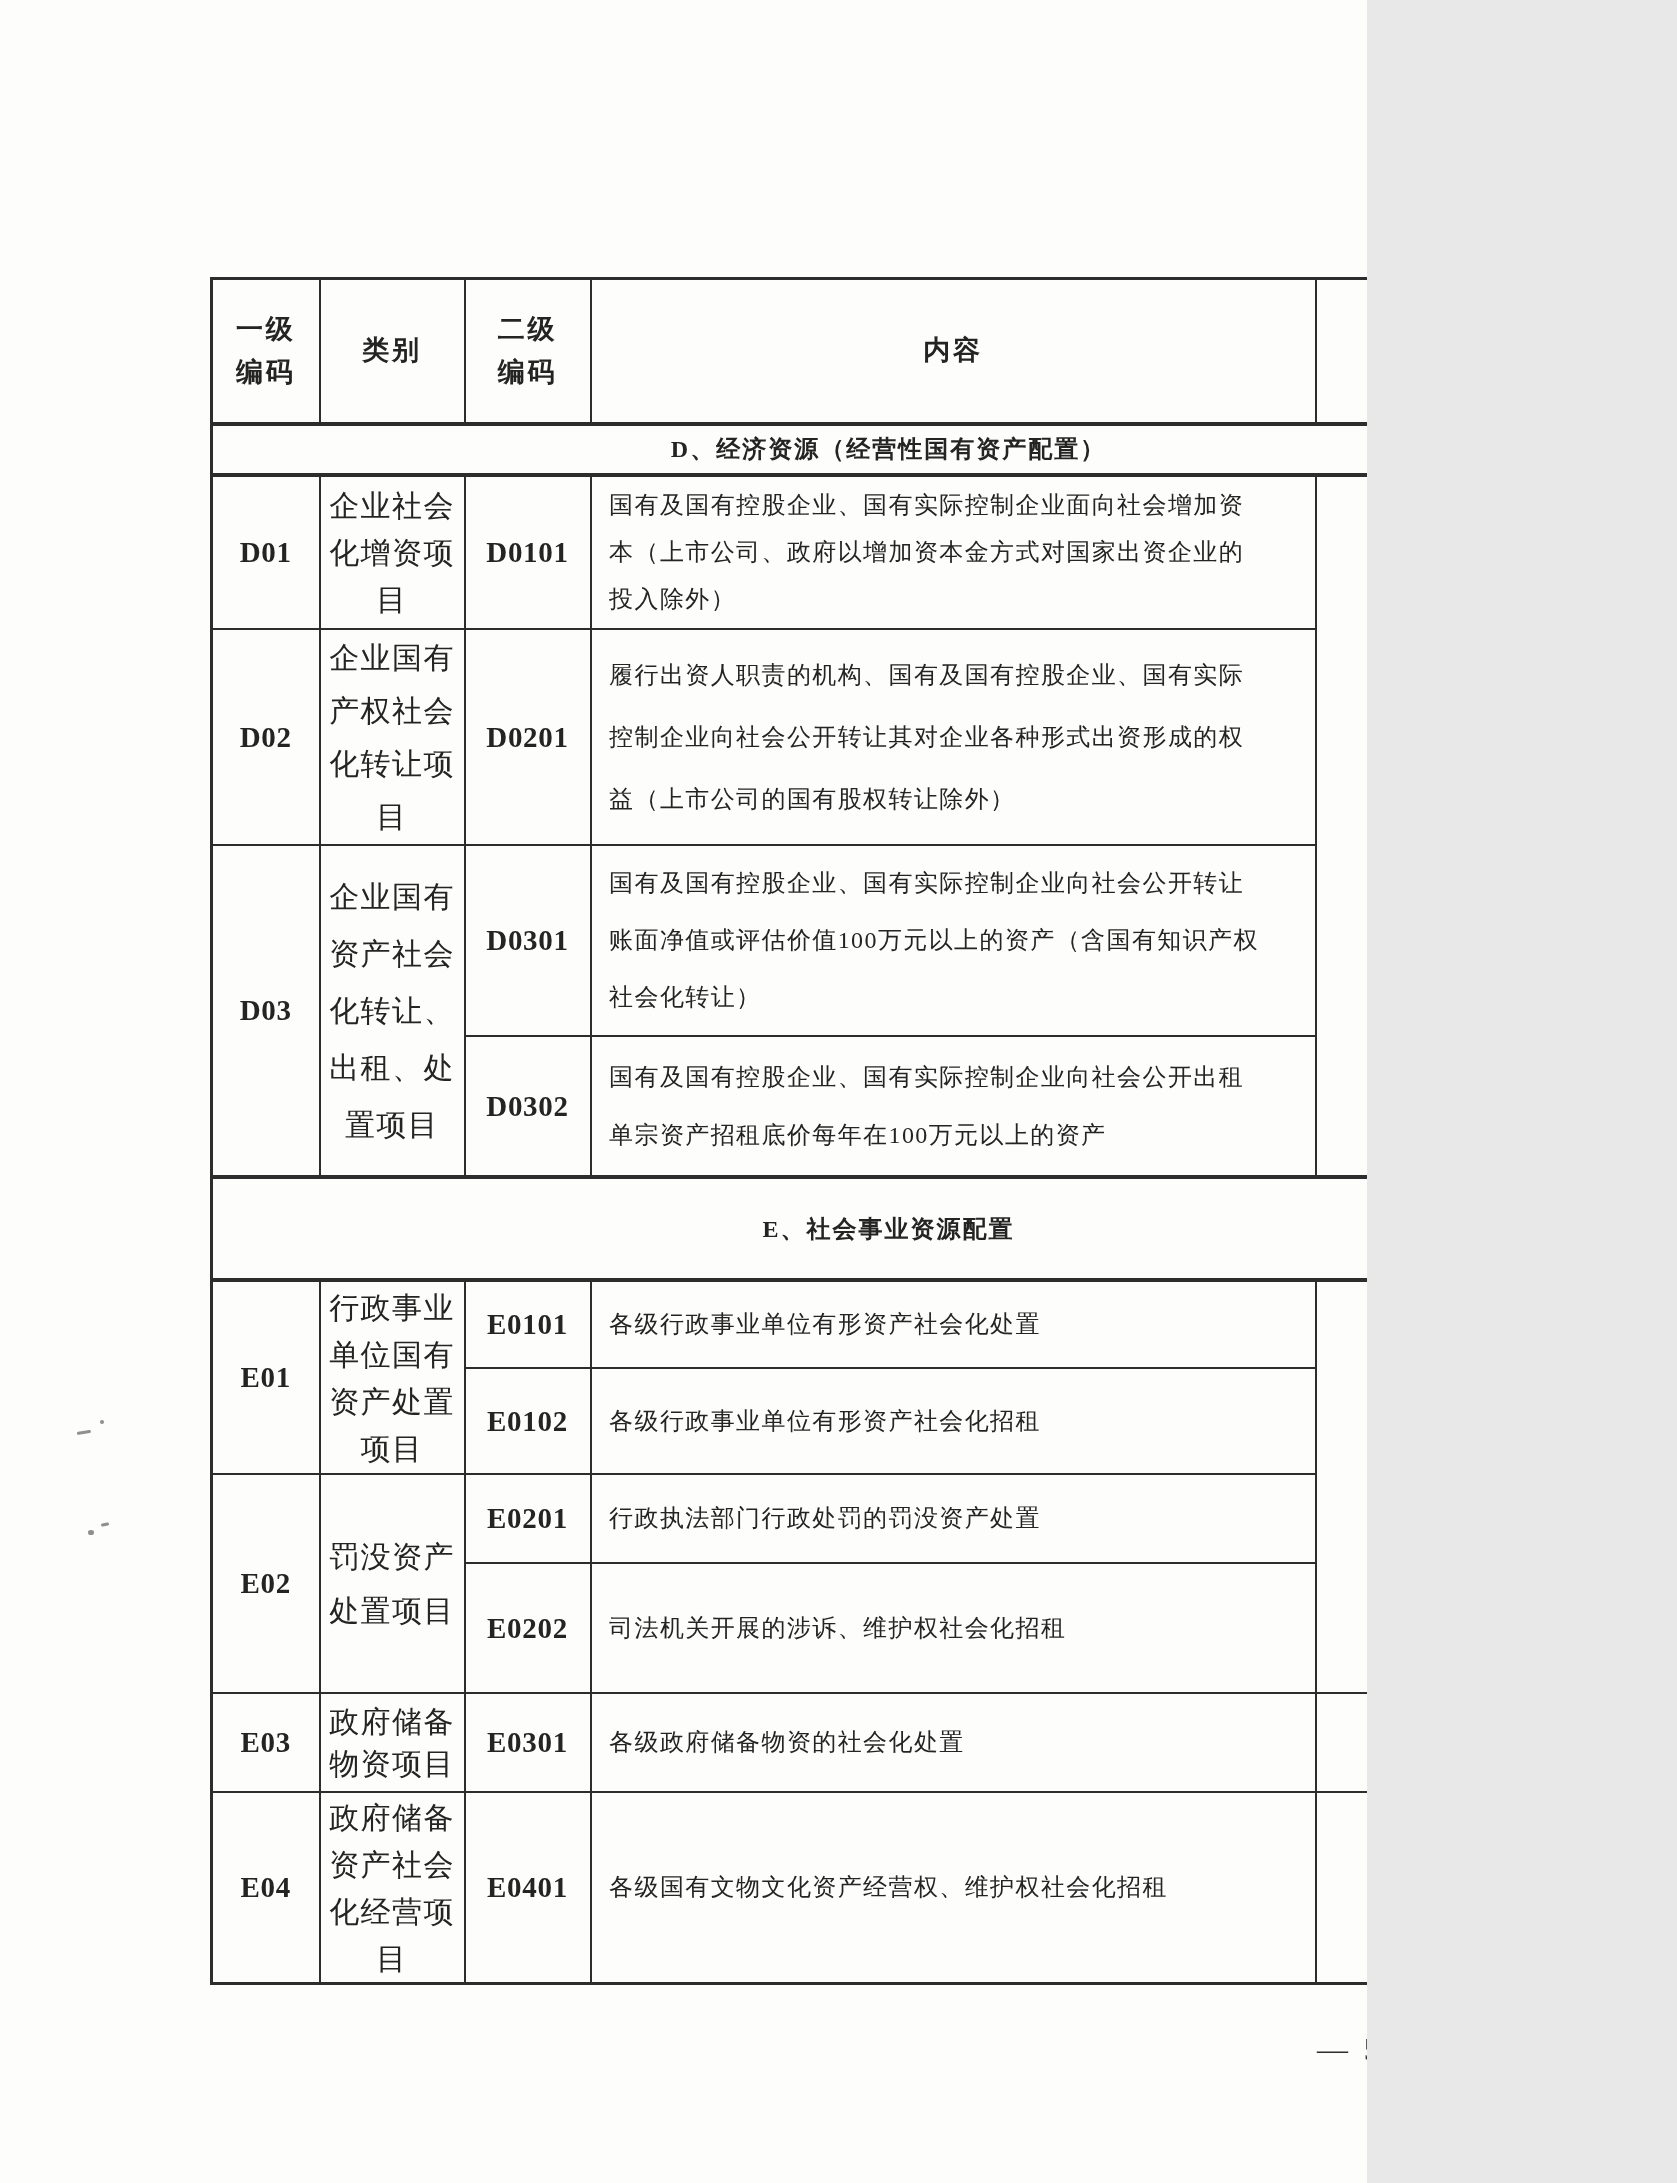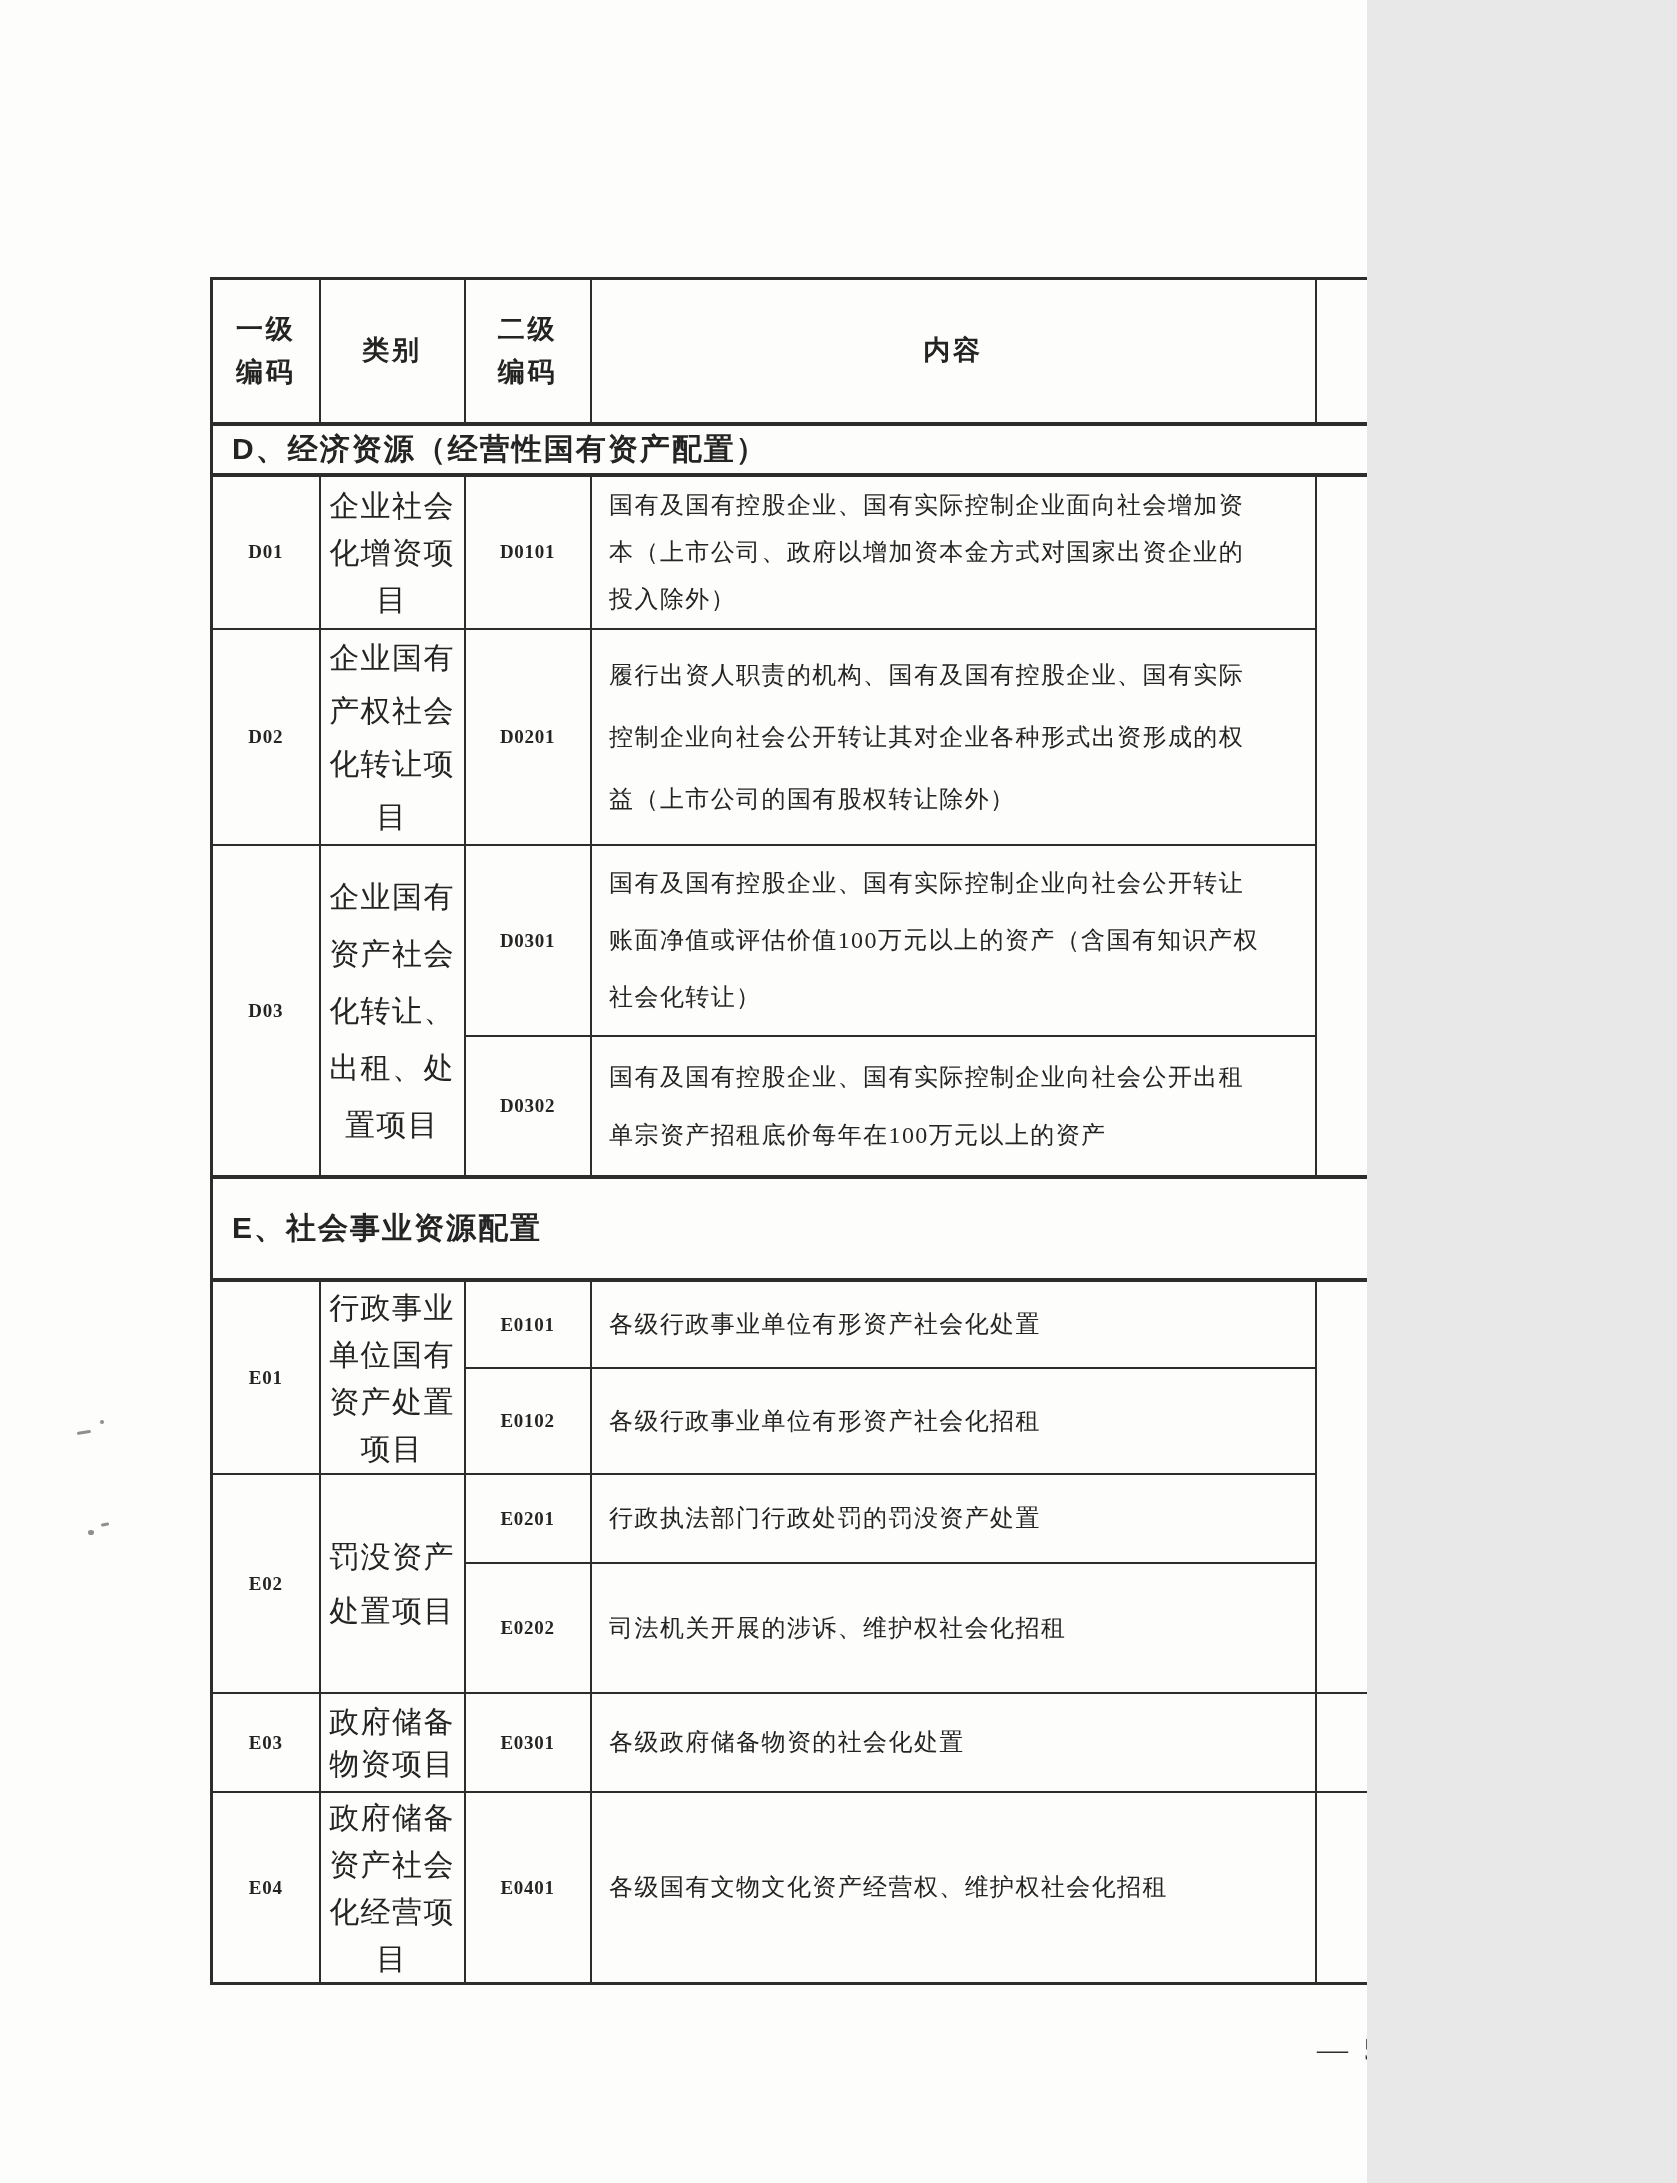--- a/index.html
+++ b/index.html
@@ -33,31 +33,31 @@
     font-size:27px;
     letter-spacing:2.7px;
     text-align:center;
     white-space:pre-line;
     line-height:43px;
     border-bottom-width:4.7px;
   }
   tr.section-row td{
     border-top:4.7px solid #2d2d2d;
     border-bottom:4.7px solid #2d2d2d;
-    font-family:Liberation Sans, sans-serif;
+    font-family:Liberation Serif, serif;
     font-weight:bold;
-    font-size:30px;
+    font-size:24px;
     letter-spacing:2px;
-    text-align:left;
+    text-align:center;
     padding-left:19px;
   }
   td.code{
     font-family:"Liberation Serif", serif;
     font-weight:bold;
-    font-size:19px;
+    font-size:29px;
     text-align:center;
     letter-spacing:0.7px;
   }
   td.category{
     font-size:30px;
     text-align:center;
     white-space:pre-line;
     line-height:47px;
     letter-spacing:1.4px;
   }

